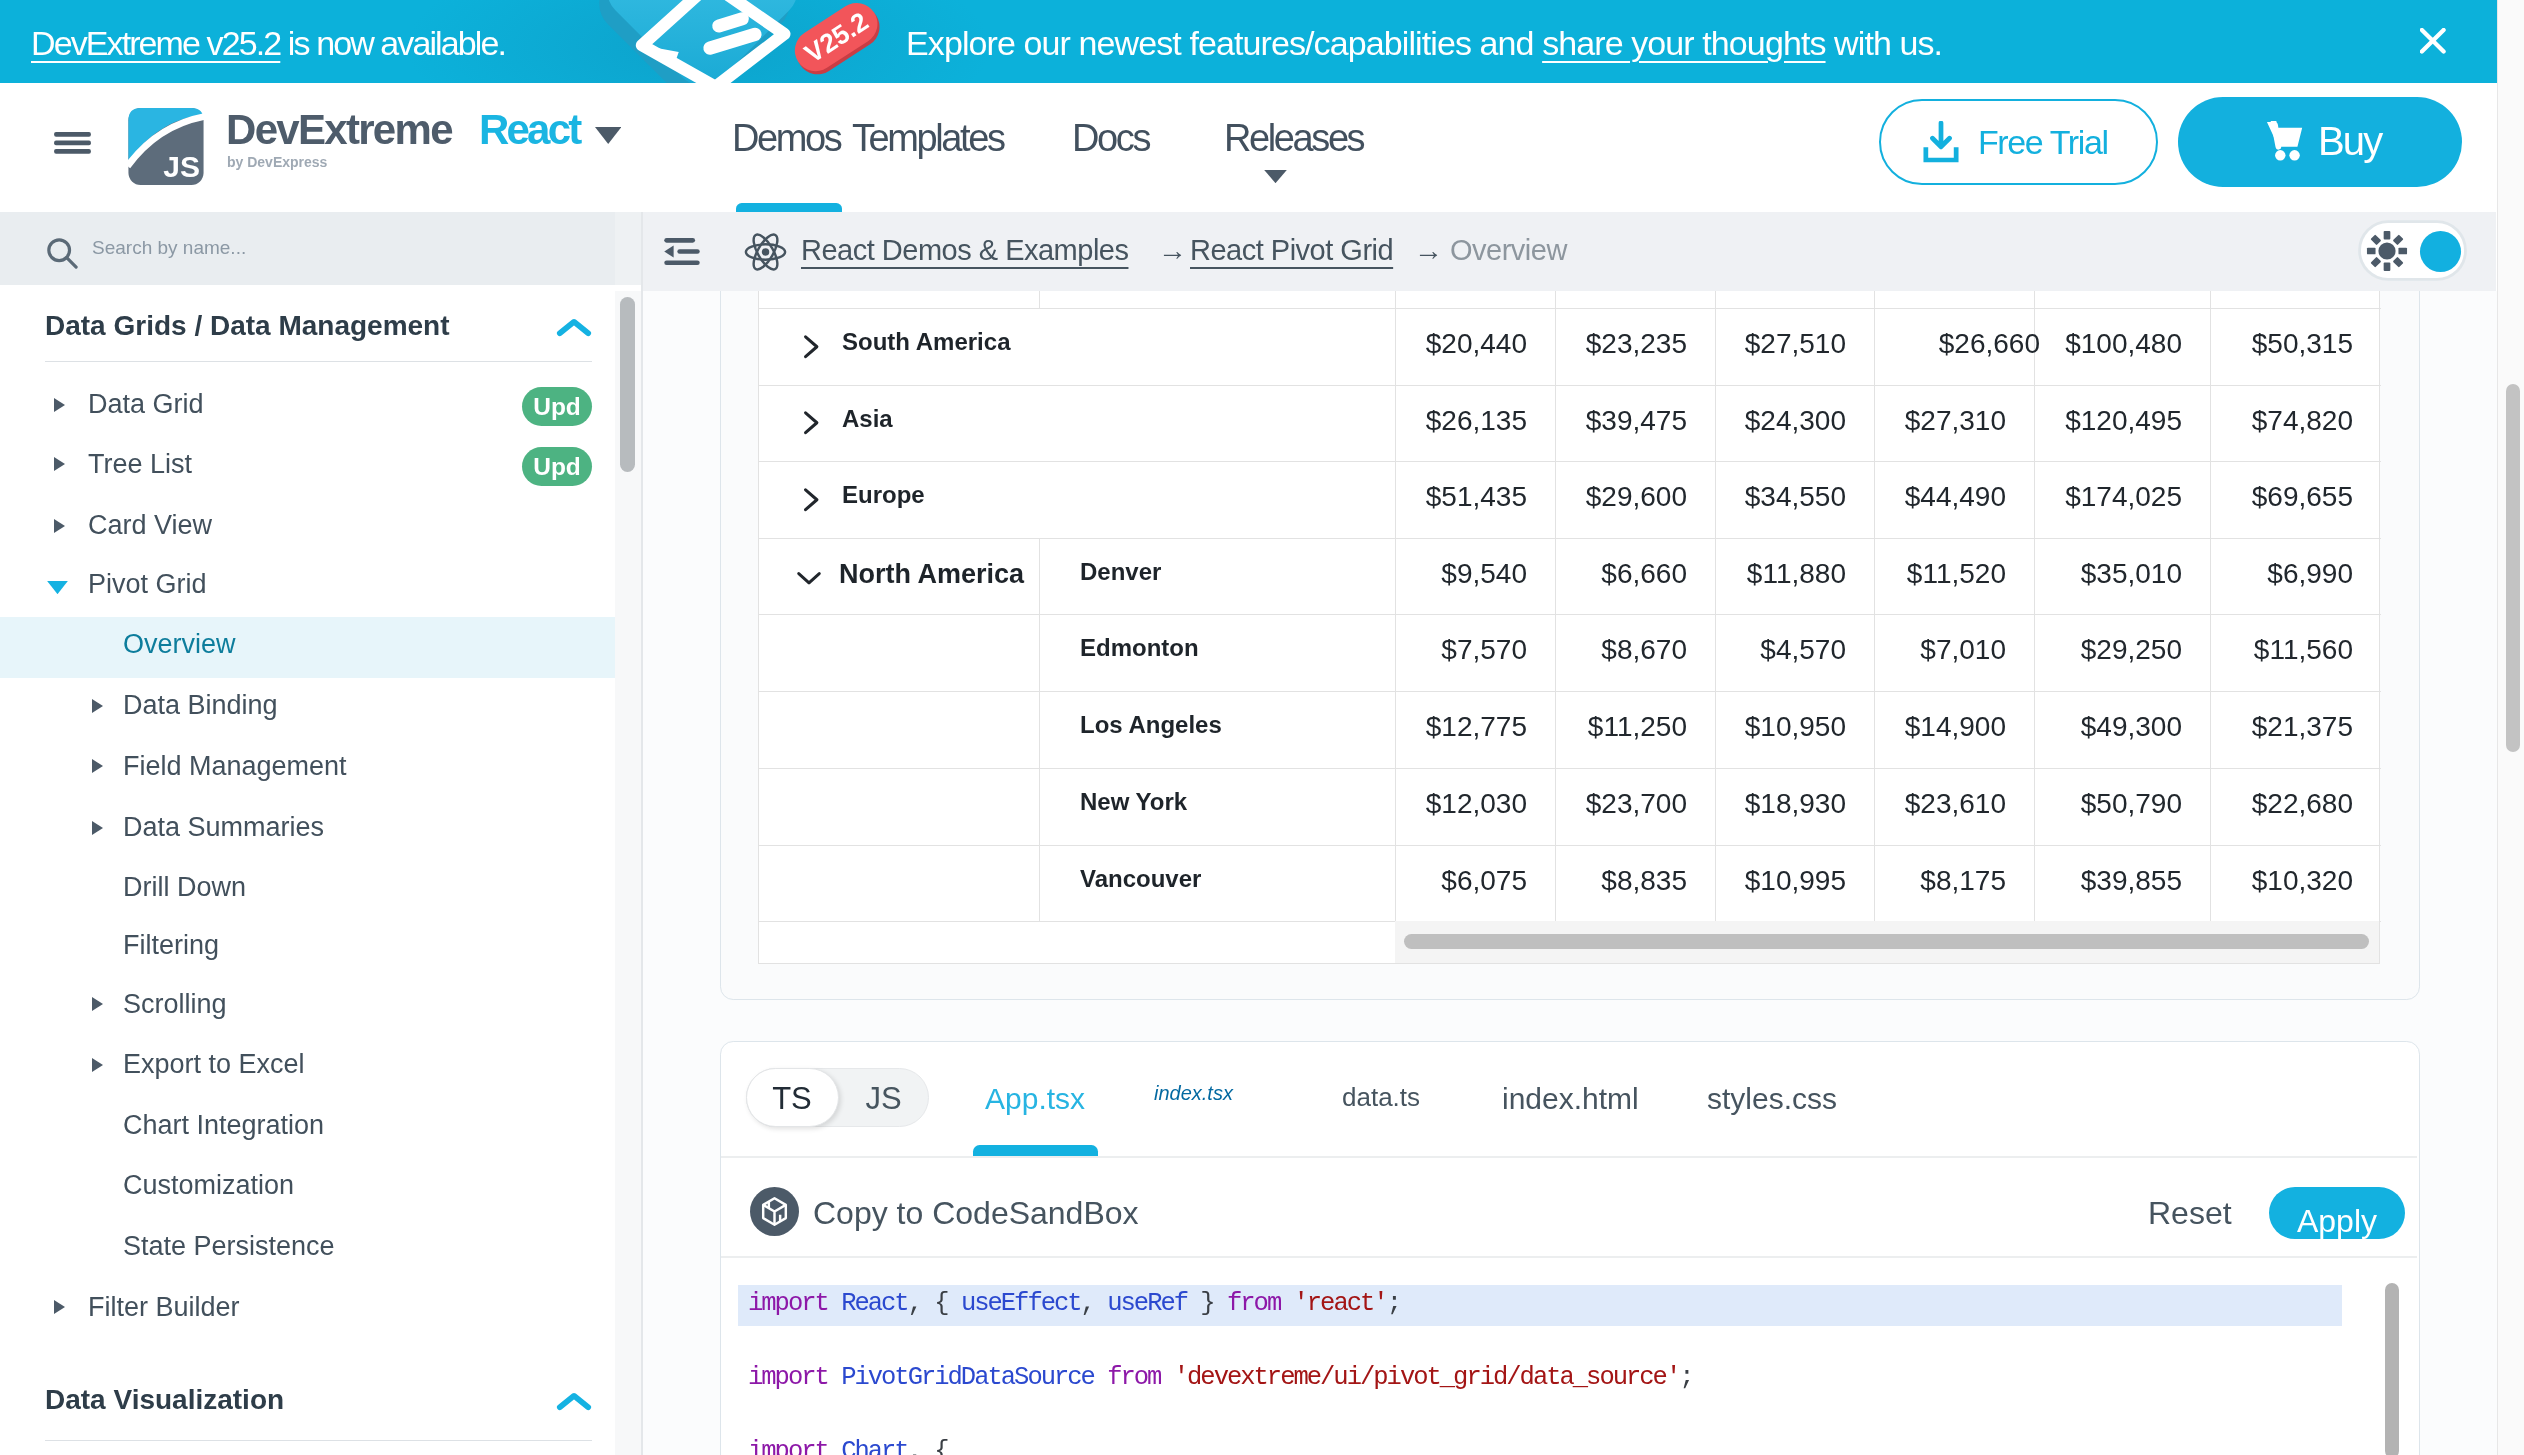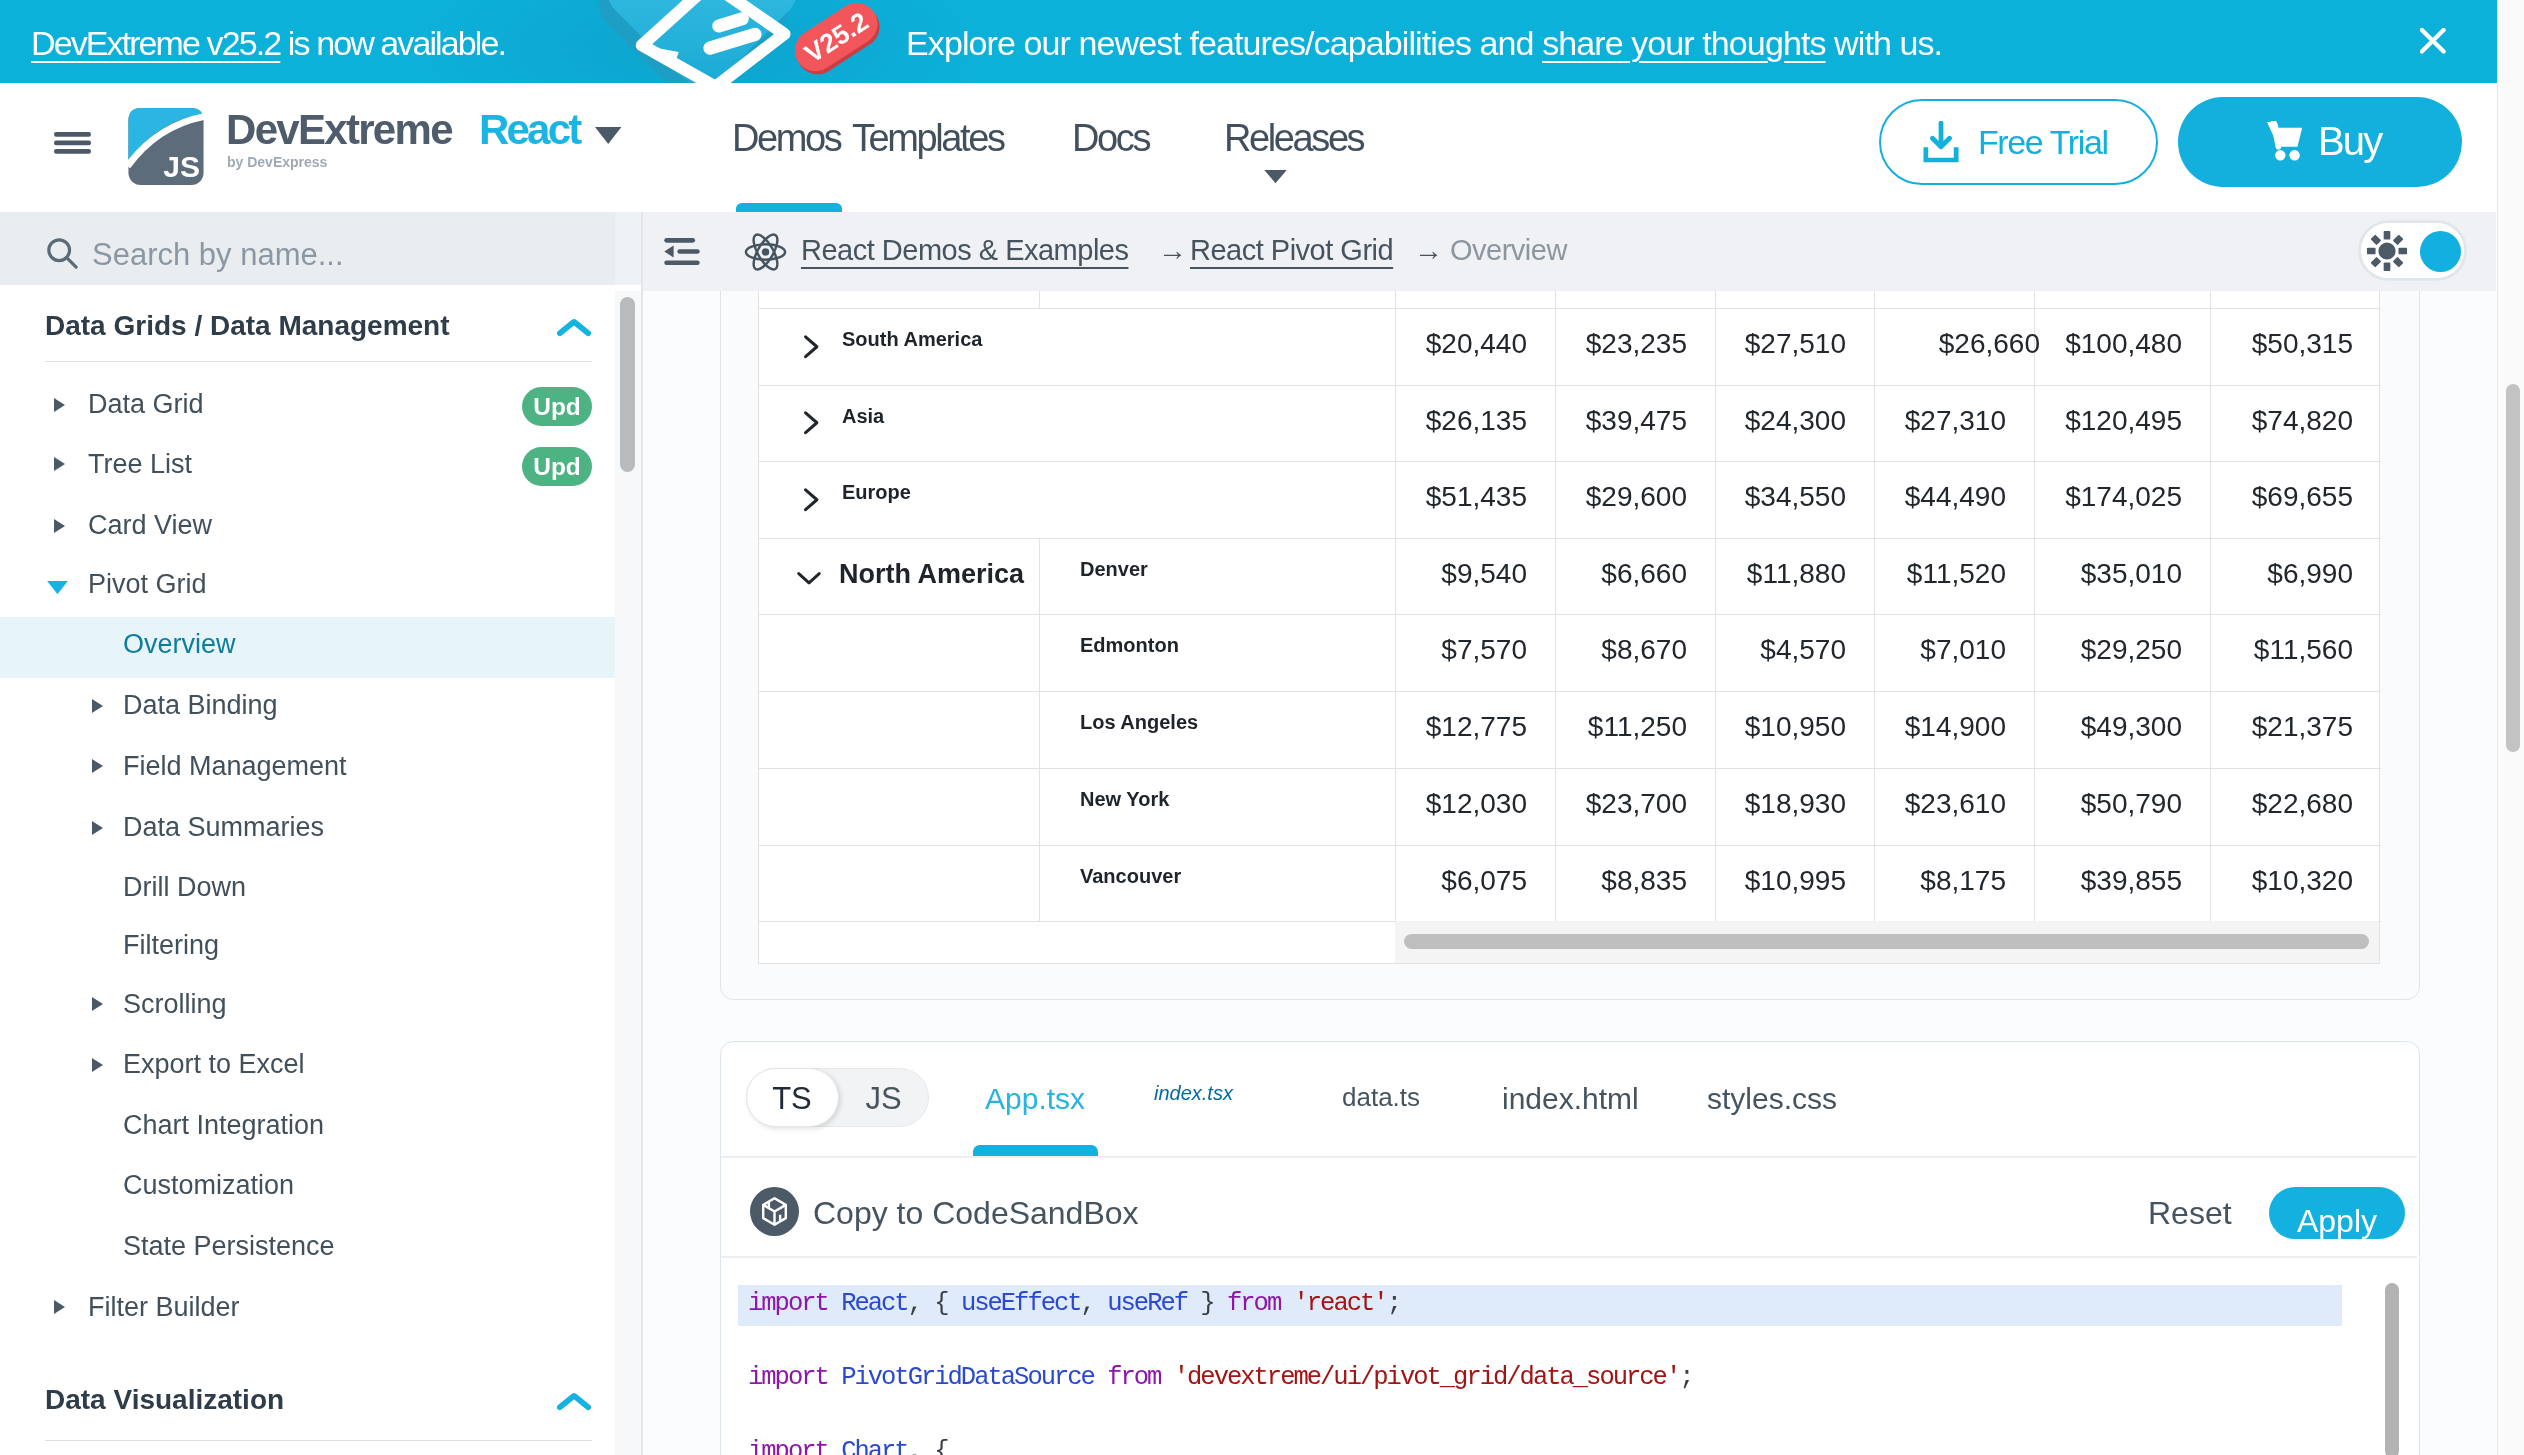--- a/index.html
+++ b/index.html
@@ -26,21 +26,21 @@
   .tri { position:absolute; width:0; height:0; border-style:solid; }
   .tri-r { border-width:7.6px 0 7.6px 11.3px; border-color:transparent transparent transparent #4c5a68; }
   .upd { position:absolute; left:522px; width:70px; height:39px; background:#4db382; border-radius:20px; color:#fff; font-size:24.5px; font-weight:bold; text-align:center; line-height:39px; }
   
   #main { left:643px; top:291px; width:1854px; height:1165px; background:#fbfcfd; z-index:5; }
   
   #ppanel { left:720px; top:236px; width:1700px; height:764px; background:#fafbfc; border:1.9px solid #dde5eb; border-radius:13.2px; z-index:6; }
   #ptable { left:758px; top:264px; width:1622px; height:700px; background:#fff; border:0.9px solid #e2e2e2; z-index:7; }
   .hline { position:absolute; left:0; width:1622px; height:0.9px; background:#e2e2e2; }
   .vline { position:absolute; top:0; width:0.9px; background:#e2e2e2; }
-  .rowlab { position:absolute; font-size:20px; font-weight:bold; color:#1e242a; }
+  .rowlab { position:absolute; font-size:24px; font-weight:bold; color:#1e242a; }
   .cell { position:absolute; font-size:28px; color:#21272d; text-align:right; width:161px; }
   
   #cpanel { left:720px; top:1041px; width:1700px; height:529px; background:#fff; border:1.9px solid #dde5eb; border-radius:13.2px 13.2px 0 0; z-index:6; }
   
   #pagebar { left:2497px; top:0; width:28px; height:1456px; background:#fafafa; border-left:1.9px solid #e7e7e7; z-index:40; }
   .code { font-family:"Liberation Mono", monospace; font-size:25.5px; letter-spacing:-2px; line-height:29px; color:#3a3f45; white-space:pre; }
   .code i { font-style:normal; color:#8d18a8; }
   .code b { font-weight:normal; color:#2b49cf; }
   .code em { font-style:normal; color:#2b49cf; }
   .code u { text-decoration:none; color:#a31515; }
@@ -171,21 +171,21 @@
     <div class="code abs" style="left:27px;top:321px;"><i>import</i> <em>PivotGridDataSource</em> <i>from</i> <u>'devextreme/ui/pivot_grid/data_source'</u>;</div>
     <div class="code abs" style="left:27px;top:247px;"><i>import</i> <b>React</b>, { <b>useEffect</b>, <b>useRef</b> } <i>from</i> <u>'react'</u>;</div>
     <div class="code abs" style="left:27px;top:395px;"><i>import</i> <em>Chart</em>, {</div>
     <div class="abs" style="left:1664px;top:241px;width:14px;height:175px;background:#b3b3b3;border-radius:7.6px;"></div>
   </div>
   <div id="sstrip" class="abs">
     <svg class="abs" style="left:46px;top:24.5px;" width="32" height="32" viewBox="0 0 34 34">
       <circle cx="14" cy="14" r="11" fill="none" stroke="#5b6a77" stroke-width="3.4"></circle>
       <path d="M22 22 L32 32" stroke="#5b6a77" stroke-width="3.4" stroke-linecap="round"></path>
     </svg>
-    <div class="abs" style="left:92px;top:24.5px;font-size:31px;color:#8b98a4;">Search by name...</div>
+    <div class="abs" style="left:92px;top:24.5px;font-size:19px;color:#8b98a4;">Search by name...</div>
   </div>
   <div id="gutter1" class="abs"></div>
   <div id="bcrumb" class="abs">
     <svg class="abs" style="left:22px;top:25.5px;" width="36" height="28" viewBox="0 0 38 30">
       <rect x="0" y="0" width="33" height="5" rx="2.5" fill="#4c5a68"></rect>
       <rect x="14" y="12" width="24" height="5" rx="2.5" fill="#4c5a68"></rect>
       <rect x="0" y="24" width="38" height="5" rx="2.5" fill="#4c5a68"></rect>
       <path d="M10 8 L10 21 L0 14.5 Z" fill="#4c5a68"></path>
     </svg>
     <svg class="abs" style="left:102px;top:19px;" width="43" height="42" viewBox="-23 -22 46 44">

